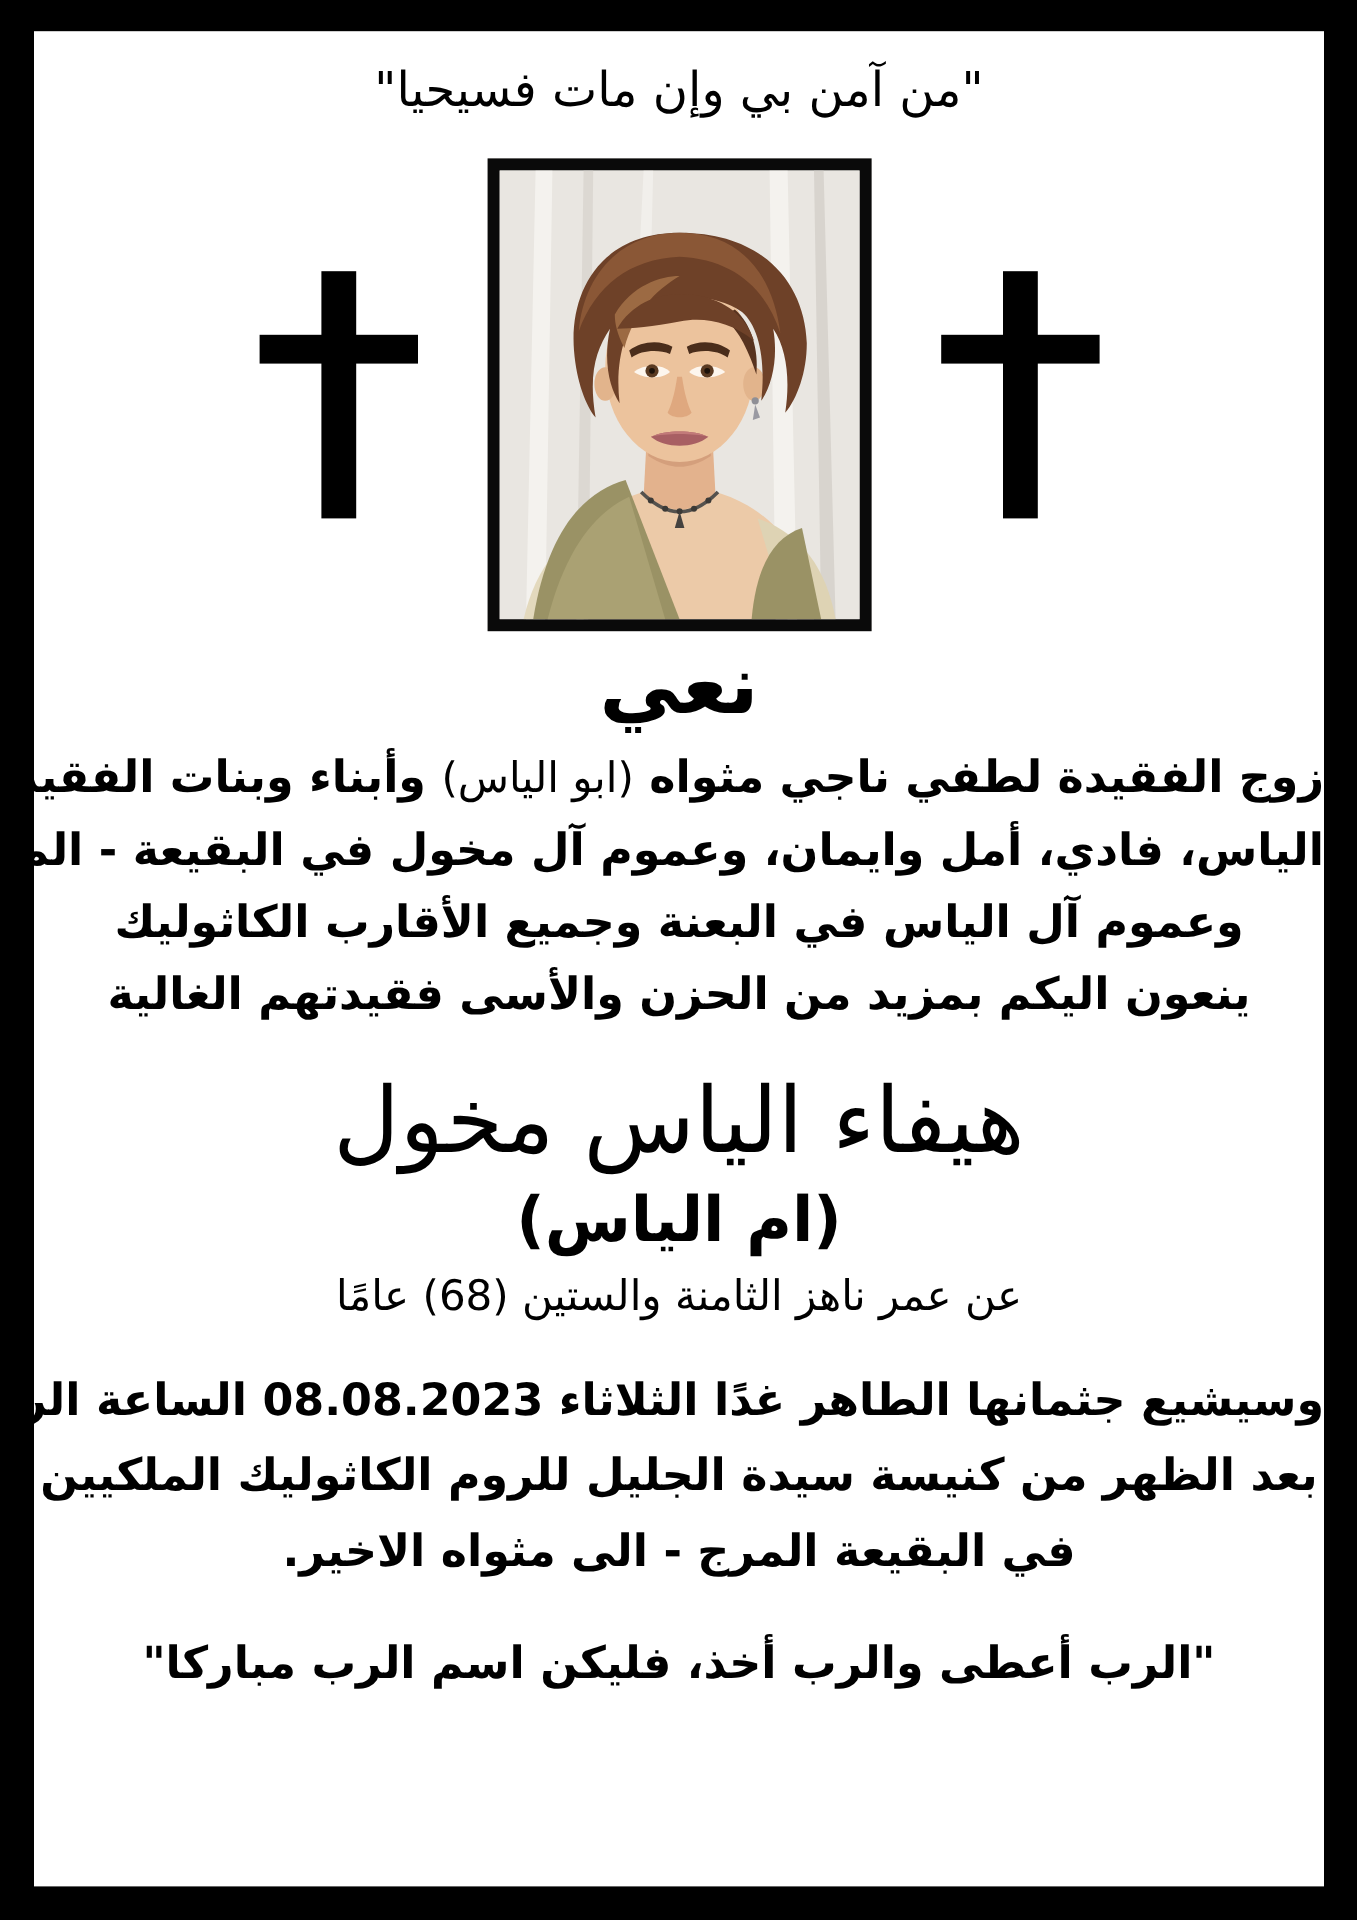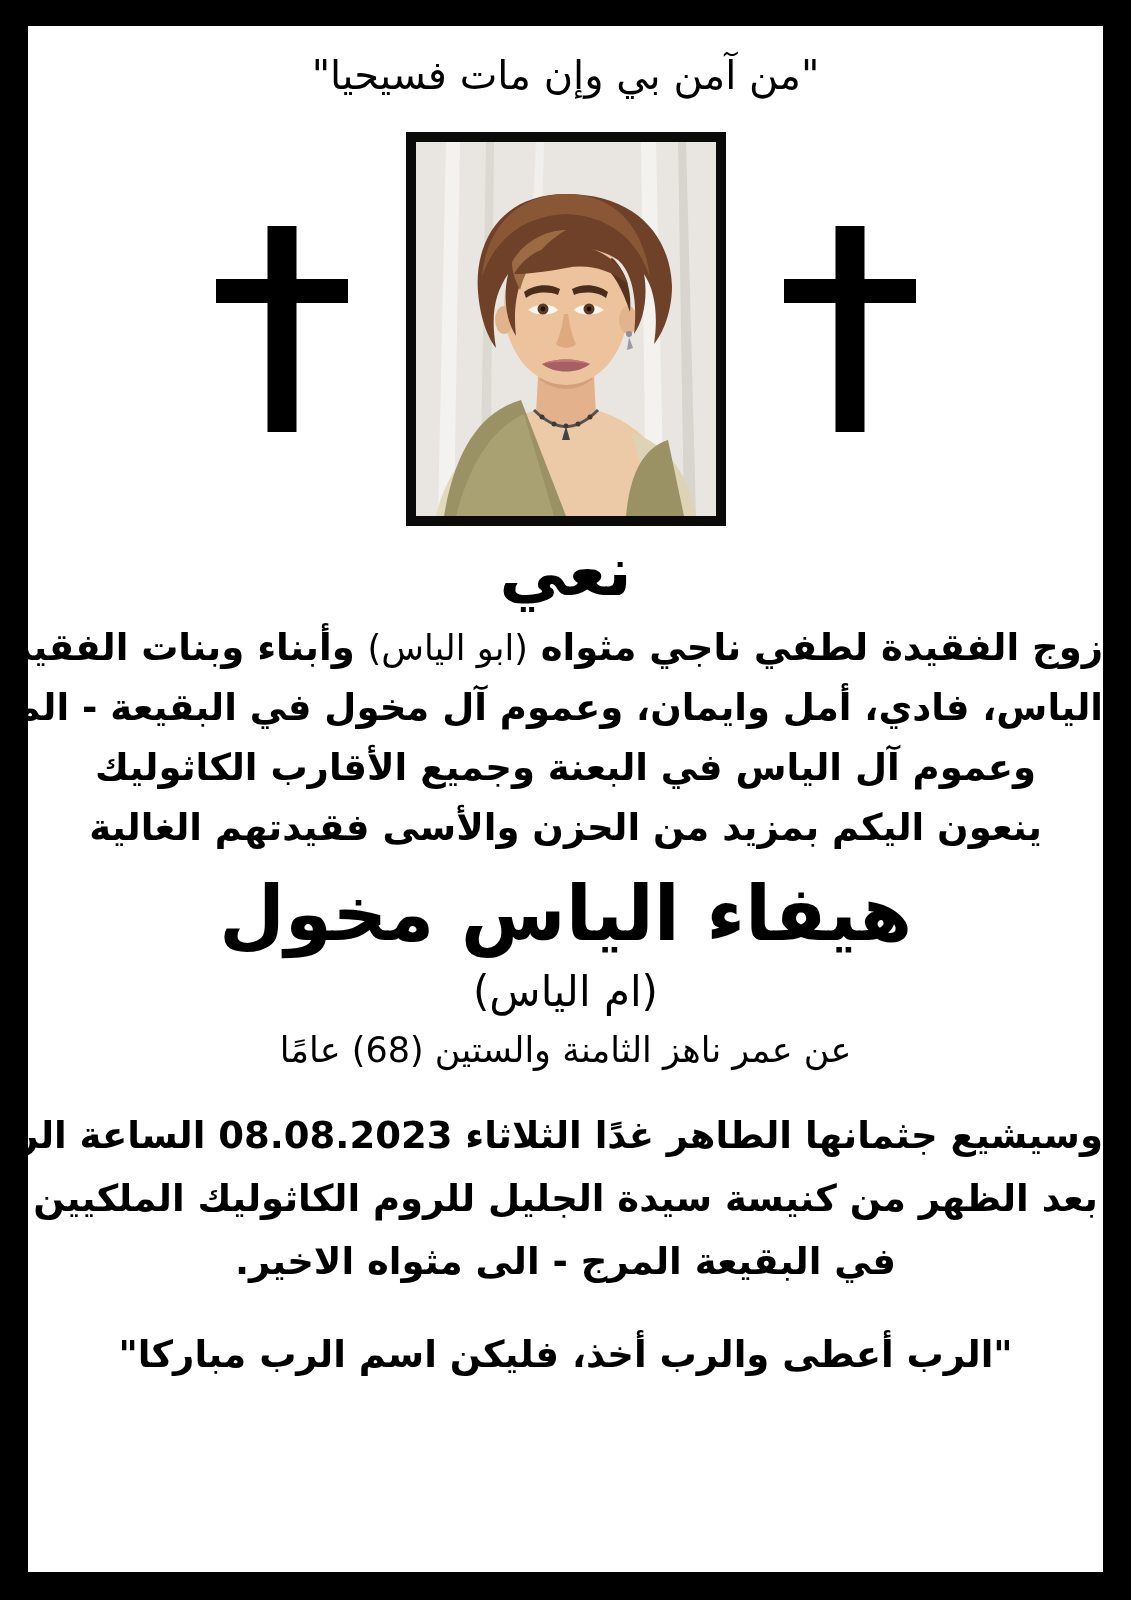--- a/index.html
+++ b/index.html
@@ -66,30 +66,30 @@
   }
   .intro{
     margin-top:2px;
     font-size:37px;
     font-weight:700;
     line-height:60px;
     white-space:nowrap;
   }
   .intro .light{font-weight:400;font-size:35px;}
   .name{
-    margin-top:8px;
+    margin-top:27px;
     font-size:76px;
-    font-weight:700;
+    font-weight:400;
     line-height:1.25;
     white-space:nowrap;
   }
   .nickname{
     margin-top:6px;
-    font-size:42px;
-    font-weight:400;
+    font-size:52px;
+    font-weight:700;
   }
   .age-line{
     margin-top:14px;
     font-size:35px;
     font-weight:400;
     white-space:nowrap;
   }
   .funeral{
     margin-top:34px;
     font-size:37px;

